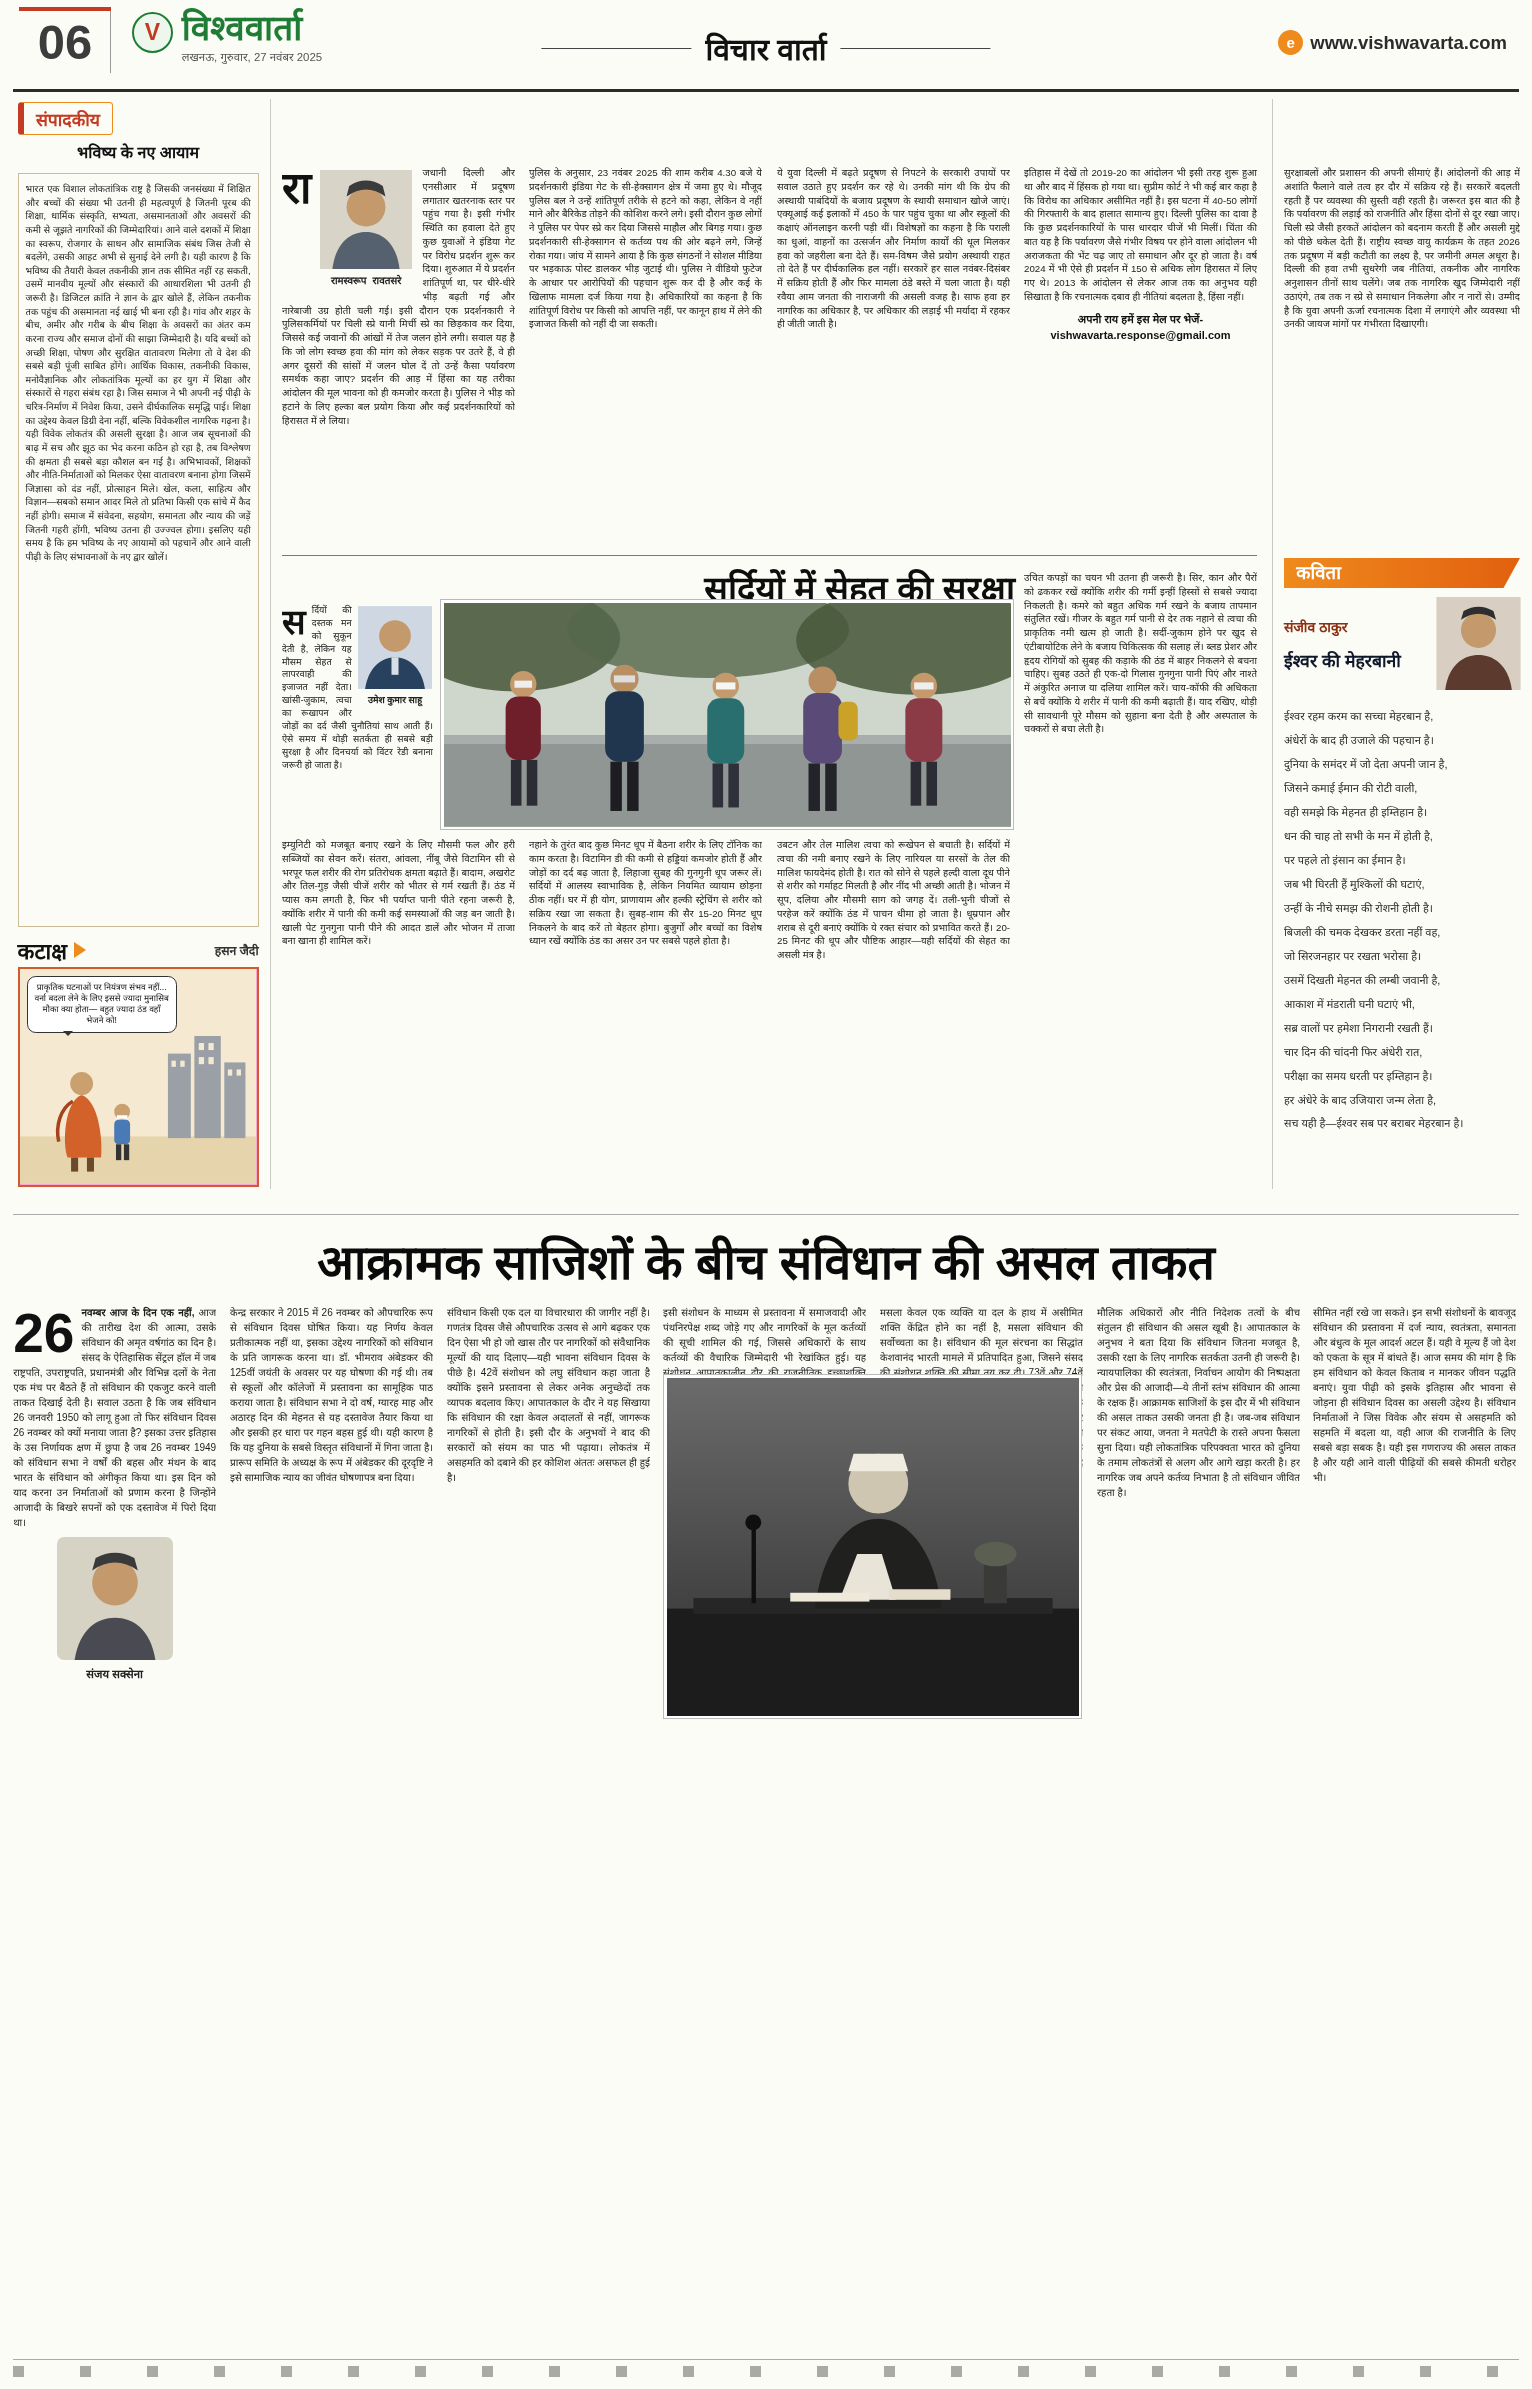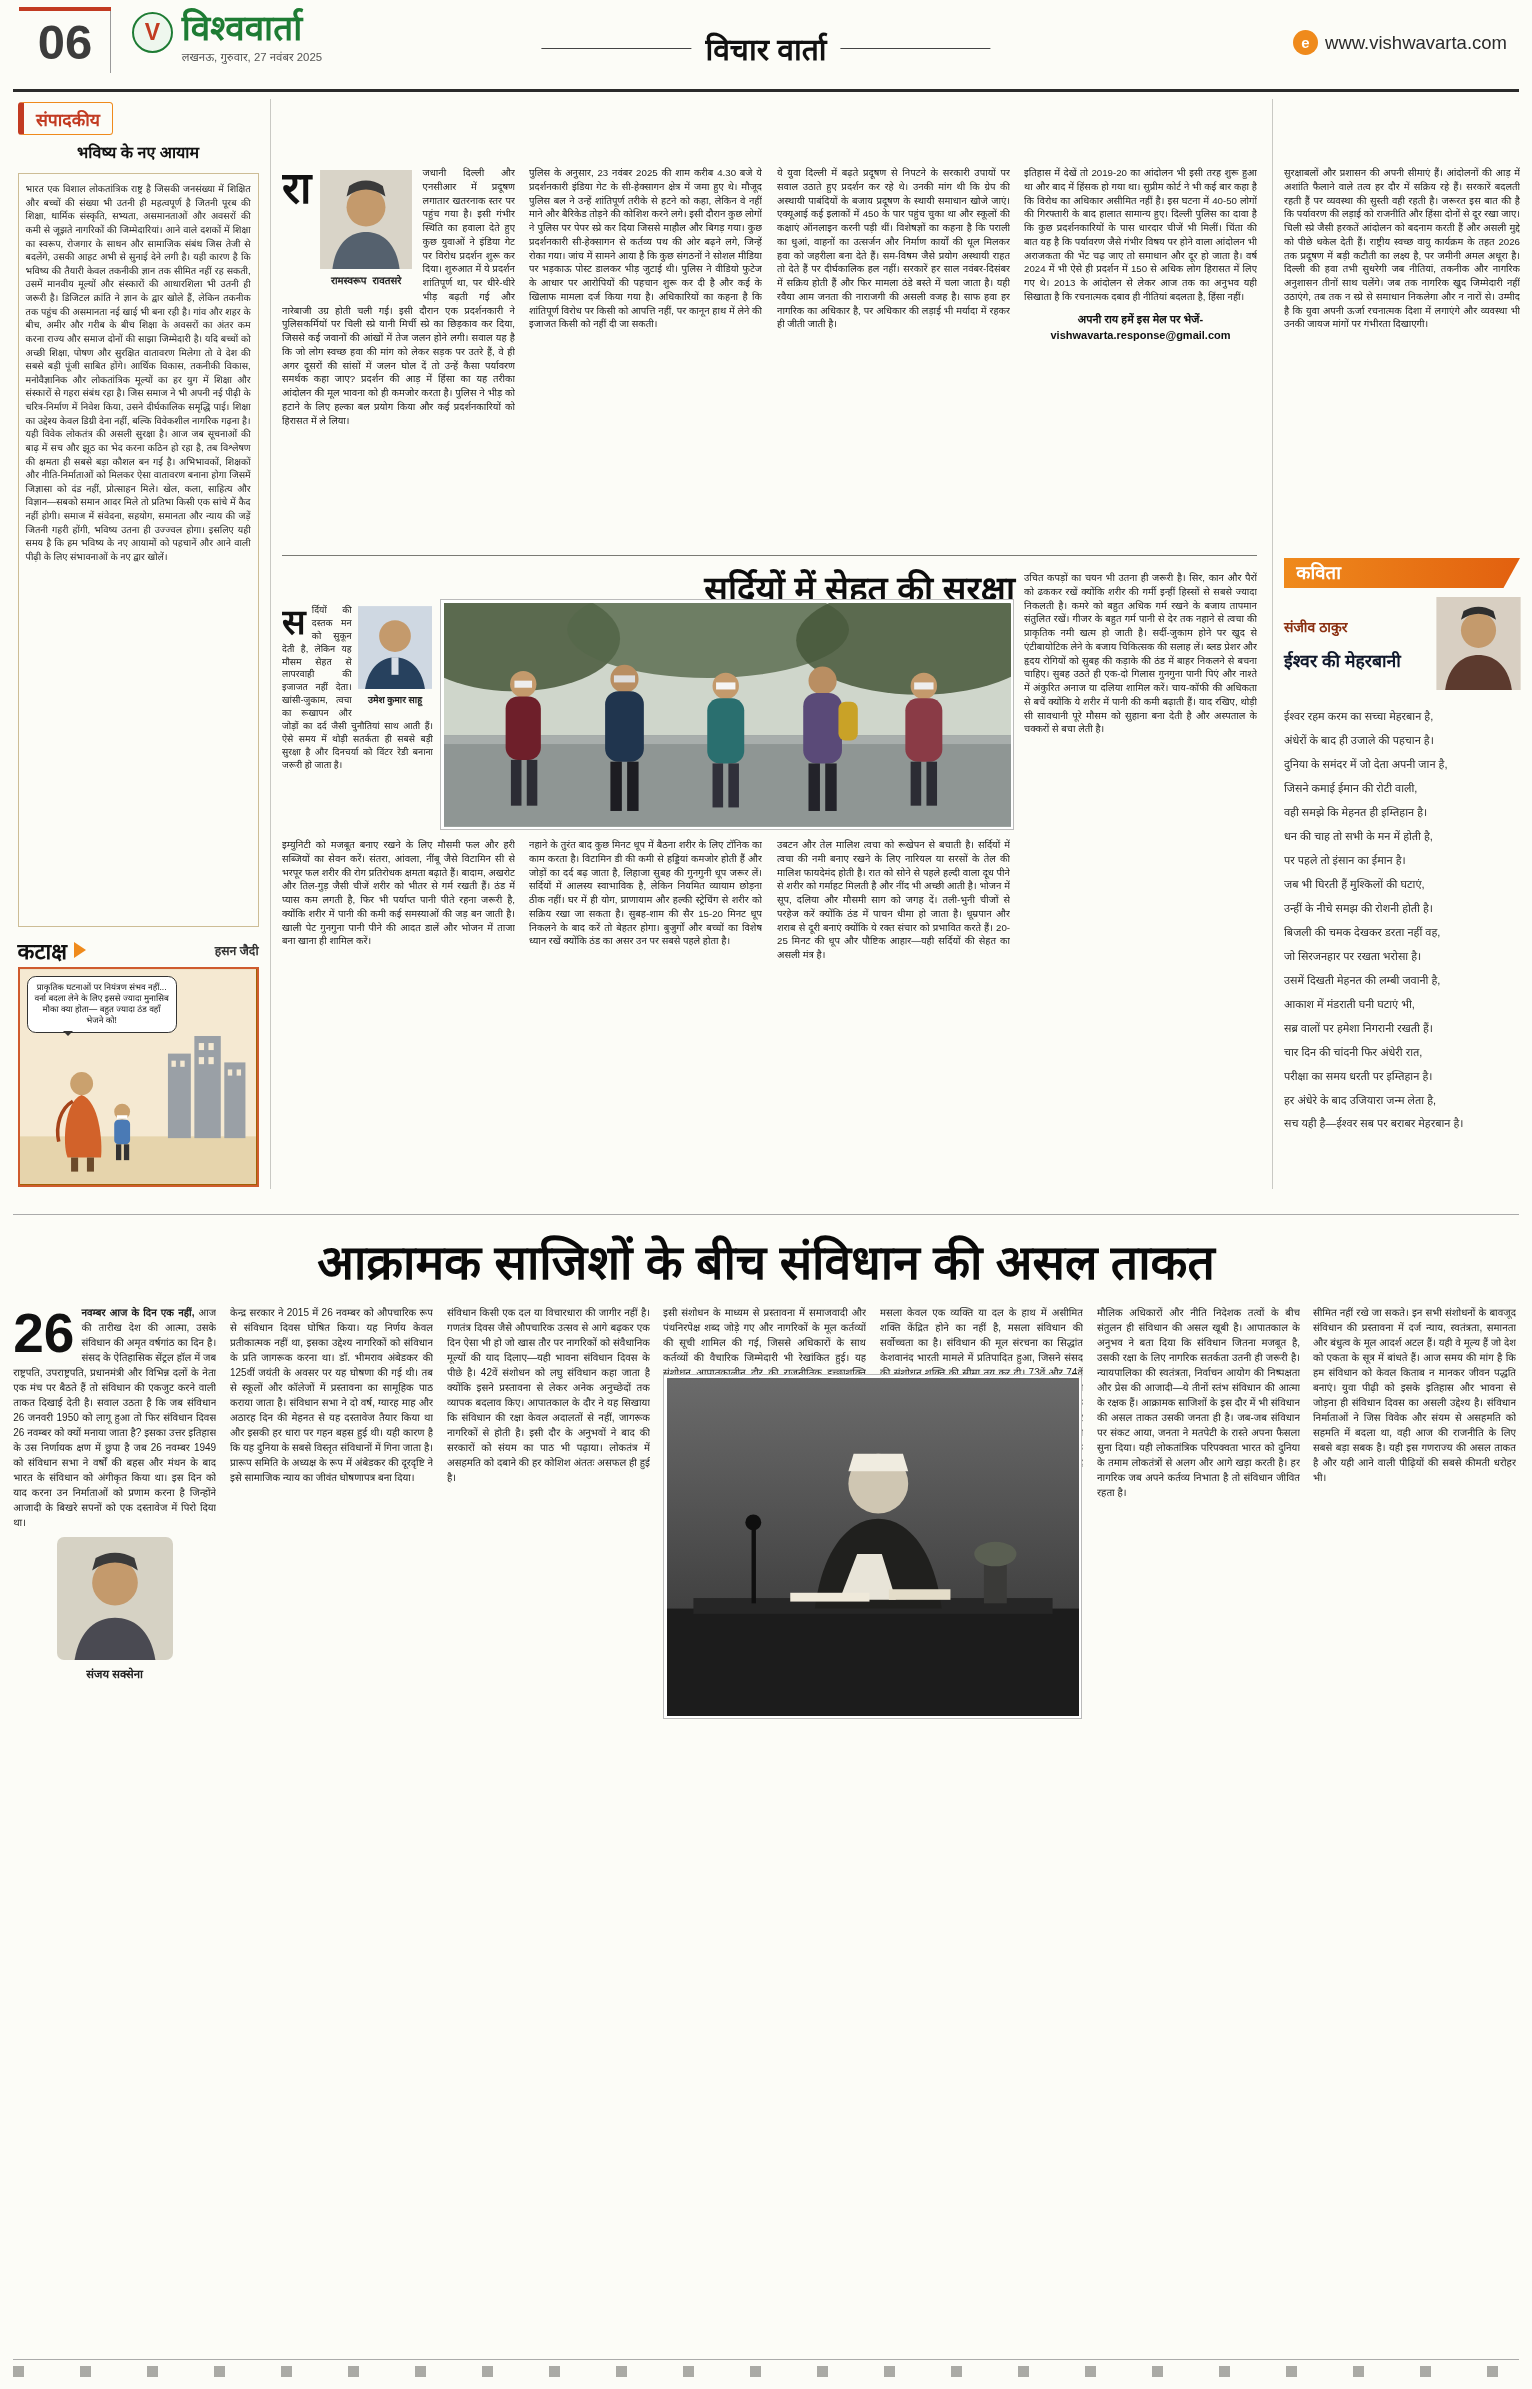--- a/index.html
+++ b/index.html
@@ -13,42 +13,42 @@
   .pageno-accent { position:absolute; left:19.4px; top:7px; width:92px; height:3.5px; background:var(--red); }
   .brand { position:absolute; left:132px; top:8.8px; display:flex; align-items:flex-start; }
   .brand-logo { width:41px; height:41px; border-radius:50%; border:2.6px solid var(--green); color:var(--red); font-size:23px; font-weight:bold; display:flex; align-items:center; justify-content:center; background:#eef7ee; margin-right:8.8px; margin-top:3.5px; }
   .brand-name { font-size:35px; font-weight:bold; color:var(--green); line-height:1.1; }
   .brand-sub { font-size:11.4px; color:#555; margin-top:1.8px; }
   .masthead-center { position:absolute; left:50%; top:28px; transform:translateX(-50%); display:flex; align-items:center; gap:14px; }
   .masthead-center .rule { width:150px; height:0.9px; background:#444; }
   .masthead-title { font-size:30px; font-weight:bold; color:#111; white-space:nowrap; }
   .site { position:absolute; right:25px; top:30px; display:flex; align-items:center; gap:7px; }
   .site-icon { width:25px; height:25px; border-radius:50%; background:var(--orange); color:#fff; font-weight:bold; font-size:15px; display:flex; align-items:center; justify-content:center; }
-  .site-url { font-size:18.5px; font-weight:normal; color:#2b2b2b; }
+  .site-url { font-size:18.5px; font-weight:bold; color:#2b2b2b; }
   .hdr-line { position:absolute; left:13.2px; top:89px; width:1506px; height:2.6px; background:#2b2b2b; }
 
   
   .vrule { position:absolute; width:0.9px; background:#c9c9c4; }
   .hline { position:absolute; height:0.9px; background:#7a7a74; }
   .textcol { position:absolute; font-size:9.7px; line-height:1.42; text-align:justify; overflow:hidden; color:#1c1c1c; }
   .dropcap { float:left; font-size:44px; line-height:.85; font-weight:bold; padding:2.6px 6.2px 0 0; color:#111; }
   .avatar-box { text-align:center; }
   .avatar-name { font-size:10px; font-weight:bold; margin-top:1.8px; color:#222; }
 
   
   .edit-label { position:absolute; left:17.6px; top:102px; padding:3.5px 12.3px; border:1.8px solid var(--orange); border-left:6.2px solid var(--red); border-radius:3.5px; color:var(--red); font-size:17.6px; font-weight:bold; }
   .edit-title { position:absolute; left:17.6px; top:141px; width:241px; text-align:center; font-size:16px; font-weight:bold; color:#111; }
   .edit-body { position:absolute; left:17.6px; top:173px; width:241px; height:754px; border:0.9px solid #cdbd96; padding:8px 7px; font-size:9.4px; line-height:1.45; text-align:justify; overflow:hidden; color:#222; }
 
   
   .kataksh-head { position:absolute; left:17.6px; top:935px; width:241px; display:flex; align-items:center; }
   .kataksh-label { font-size:22px; font-weight:bold; color:#111; }
   .kataksh-arrow { width:0; height:0; border-left:12.3px solid var(--orange); border-top:8px solid transparent; border-bottom:8px solid transparent; margin:0 7px; }
   .kataksh-author { margin-left:auto; font-size:12.3px; font-weight:bold; color:#333; }
-  .cartoon { position:absolute; left:17.6px; top:967px; width:241px; height:220px; border:2.6px solid #cf5b2e; background:#a16207; overflow:hidden; }
+  .cartoon { position:absolute; left:17.6px; top:967px; width:241px; height:220px; border:2.6px solid #cf5b2e; background:#f9a8d4; overflow:hidden; }
   .bubble { position:absolute; left:7px; top:7px; width:150px; background:#fff; border:1.3px solid #333; border-radius:8.8px; padding:5.3px 6.2px; font-size:8.5px; line-height:1.3; text-align:center; color:#111; z-index:2; }
   .bubble:after { content:""; position:absolute; left:35px; bottom:-8.8px; border:5.3px solid transparent; border-top-color:#333; }
 
   
   .main-headline { position:absolute; left:282px; top:100px; width:978px; text-align:center; font-size:40px; font-weight:bold; color:#0d0d0d; line-height:1.15; }
   .author-inset { float:left; width:97px; margin:3.5px 8px 2.6px 0;font-family:Liberation Mono, monospace; }
   .feedback { margin-top:8.8px; text-align:center; font-weight:bold; font-size:11px; color:#111; }
   .feedback-mail { text-align:center; font-weight:bold; font-size:11px; color:#111; }
 
   

